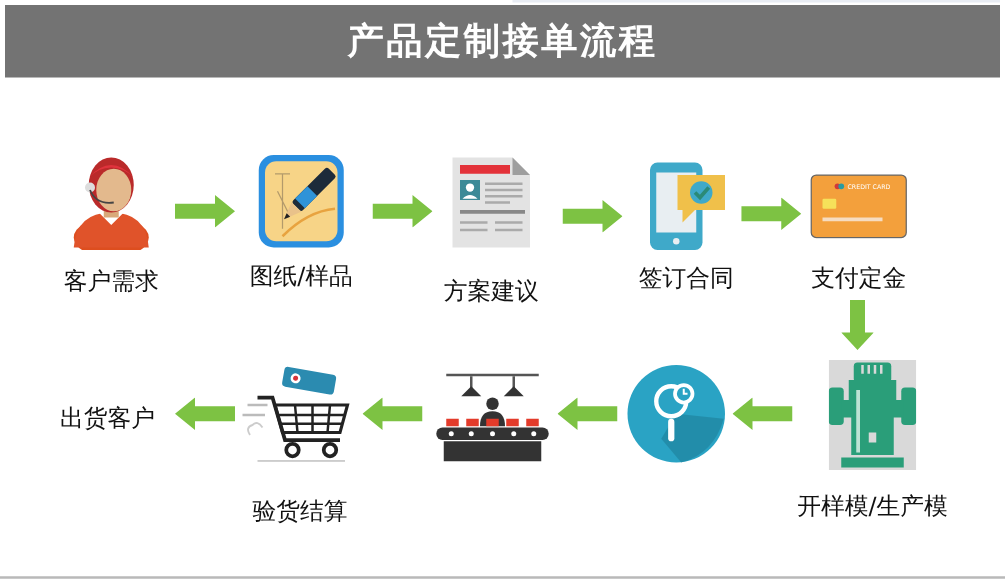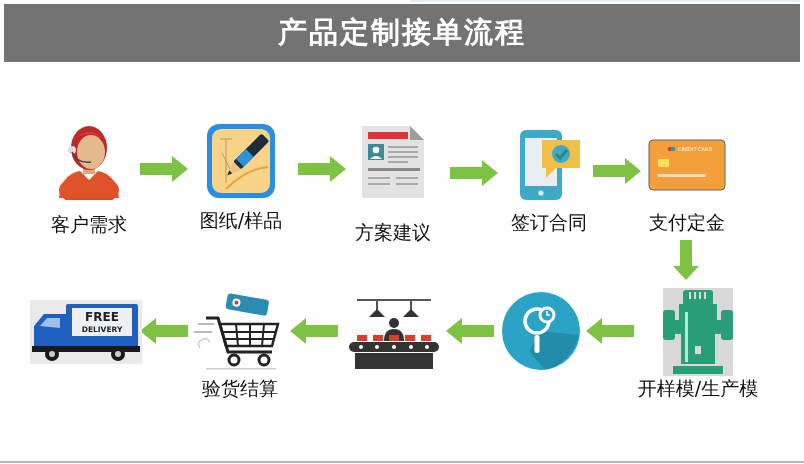--- a/index.html
+++ b/index.html
@@ -140,21 +140,21 @@
       <rect x="16" y="16" width="38" height="22" fill="#2a9e79"></rect>
       <rect x="0" y="22" width="12" height="30" rx="3" fill="#2a9e79"></rect>
       <rect x="58" y="22" width="12" height="30" rx="3" fill="#2a9e79"></rect>
       <rect x="10" y="32" width="50" height="14" fill="#2a9e79"></rect>
       <rect x="18" y="44" width="34" height="32" fill="#2a9e79"></rect>
       <rect x="22" y="24" width="3" height="50" fill="#bde3d5"></rect>
       <rect x="32" y="58" width="6" height="8" fill="#d9d9d9"></rect>
       <rect x="10" y="78" width="50" height="8" fill="#2a9e79"></rect>
     </svg>
   </div>
-  <div class="label" style="">开样模/生产模</div>
+  <div class="label" style="margin-top:16px;">开样模/生产模</div>
 </div>
 
 <svg class="arrow" style="left:586px;top:318px;" width="48" height="26" viewBox="0 0 48 26">
   <path d="M48 7 H16 V0 L0 13 L16 26 V19 H48 Z" fill="#7dc243"></path>
 </svg>
 
 <div class="node" style="left:486px;top:290px;width:110px;">
   <div class="icon" style="height:82px;">
     <svg width="80" height="80" viewBox="0 0 80 80">
       <circle cx="40" cy="40" r="39" fill="#2aa3c4"></circle>
@@ -212,39 +212,24 @@
       <path d="M14 26 L26 26 L36 60 L80 60" stroke="#222" stroke-width="3" fill="none"></path>
       <path d="M28 32 L86 32 L80 54 L34 54 Z" fill="none" stroke="#222" stroke-width="2.5"></path>
       <path d="M44 32 L46 54 M58 32 L58 54 M72 32 L70 54 M30 40 L84 40 M32 47 L82 47" stroke="#222" stroke-width="2"></path>
       <circle cx="42" cy="68" r="5" fill="none" stroke="#222" stroke-width="3"></circle>
       <circle cx="72" cy="68" r="5" fill="none" stroke="#222" stroke-width="3"></circle>
       <path d="M6 32 H22 M2 40 H20" stroke="#bbb" stroke-width="2"></path>
       <path d="M8 56 Q4 50 10 48 Q14 44 18 50" stroke="#ccc" stroke-width="1.5" fill="none"></path>
       <rect x="14" y="76" width="70" height="1.5" fill="#ccc"></rect>
     </svg>
   </div>
-  <div class="label" style="margin-top:4px;">验货结算</div>
+  <div class="label" style="margin-top:24px;">验货结算</div>
 </div>
 
 <svg class="arrow" style="left:140px;top:318px;" width="48" height="26" viewBox="0 0 48 26">
   <path d="M48 7 H16 V0 L0 13 L16 26 V19 H48 Z" fill="#7dc243"></path>
 </svg>
 
 <div class="node" style="left:28px;top:298px;width:116px;">
-  <div class="icon" style="height:68px;">
-    <svg width="112" height="64" viewBox="0 0 112 64">
-      <rect x="0" y="0" width="112" height="64" fill="#eaeaea"></rect>
-      <rect x="36" y="4" width="72" height="44" rx="2" fill="#1f5fbf"></rect>
-      <rect x="42" y="8" width="60" height="28" fill="#eef0f3"></rect>
-      <text x="72" y="21" text-anchor="middle" font-size="12" font-weight="bold" fill="#222" font-family="DejaVu Sans, sans-serif">FREE</text>
-      <text x="72" y="32" text-anchor="middle" font-size="7.5" font-weight="bold" fill="#222" font-family="DejaVu Sans, sans-serif">DELIVERY</text>
-      <path d="M4 26 L14 14 L36 14 L36 48 L4 48 Z" fill="#1f5fbf"></path>
-      <path d="M10 26 L17 18 L30 18 L30 28 Z" fill="#9cc2ec"></path>
-      <rect x="2" y="46" width="108" height="6" fill="#1a1a1a"></rect>
-      <circle cx="22" cy="54" r="7" fill="#1a1a1a"></circle>
-      <circle cx="22" cy="54" r="3" fill="#ccc"></circle>
-      <circle cx="88" cy="54" r="7" fill="#1a1a1a"></circle>
-      <circle cx="88" cy="54" r="3" fill="#ccc"></circle>
-    </svg>
-  </div>
+  <div class="label" style="margin-top:24px;">出货客户</div>
 </div>
 
 <div class="bottom-line"></div>
 
 </body></html>

